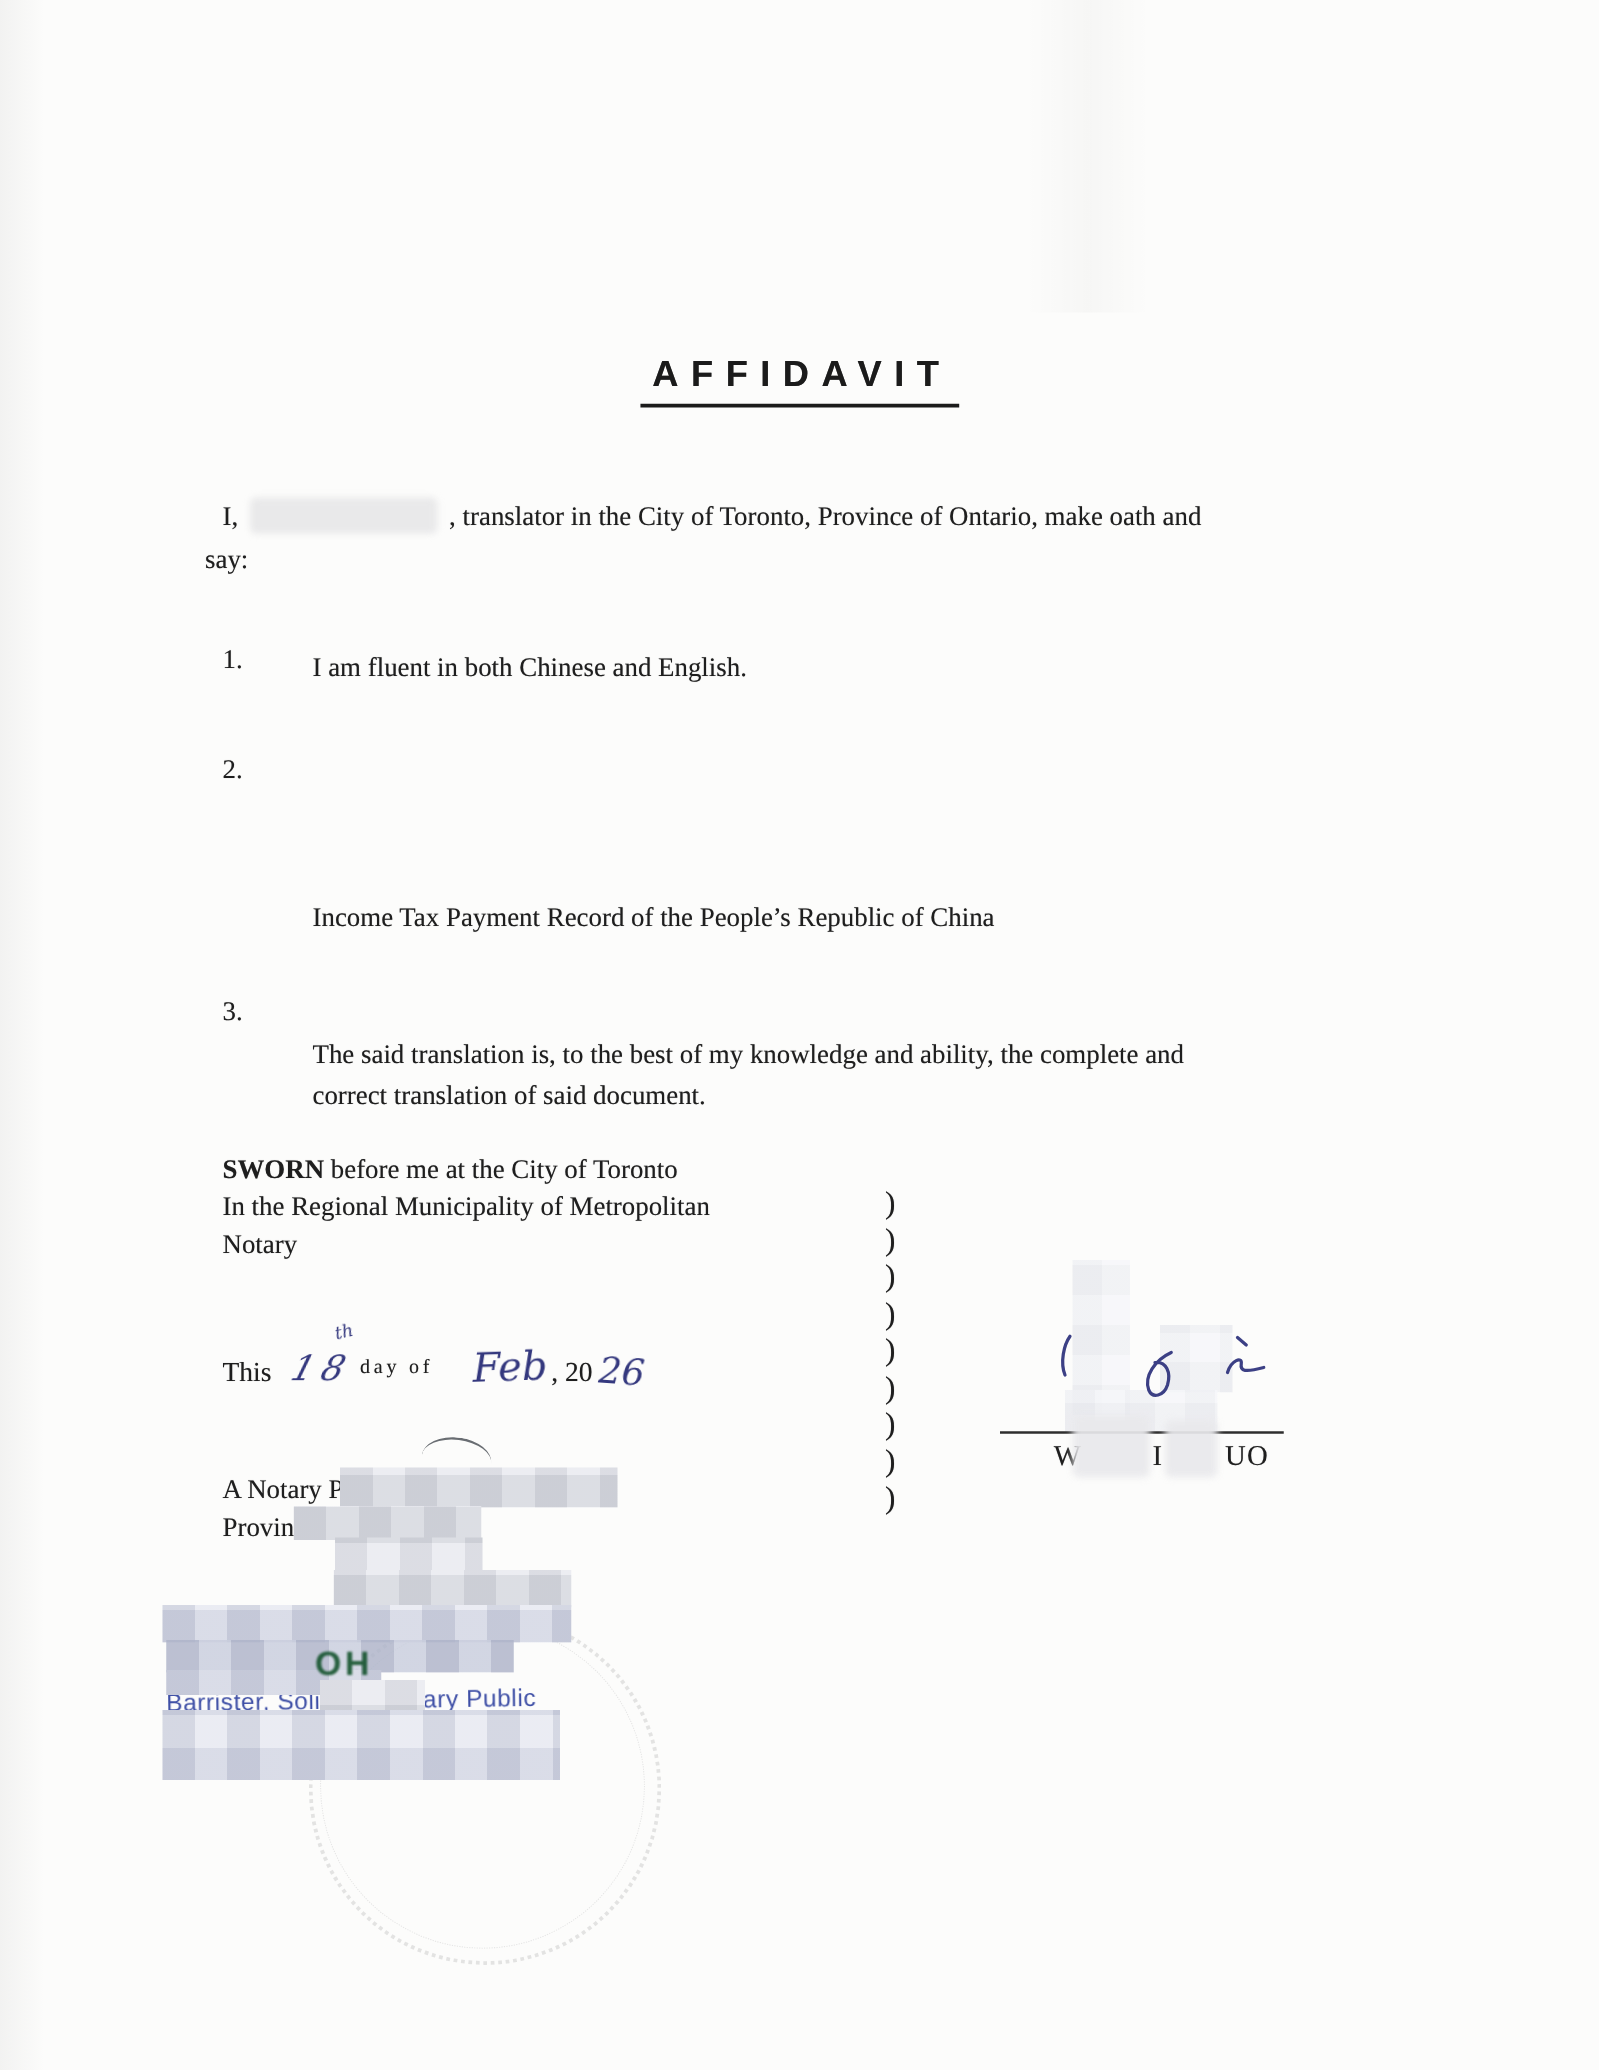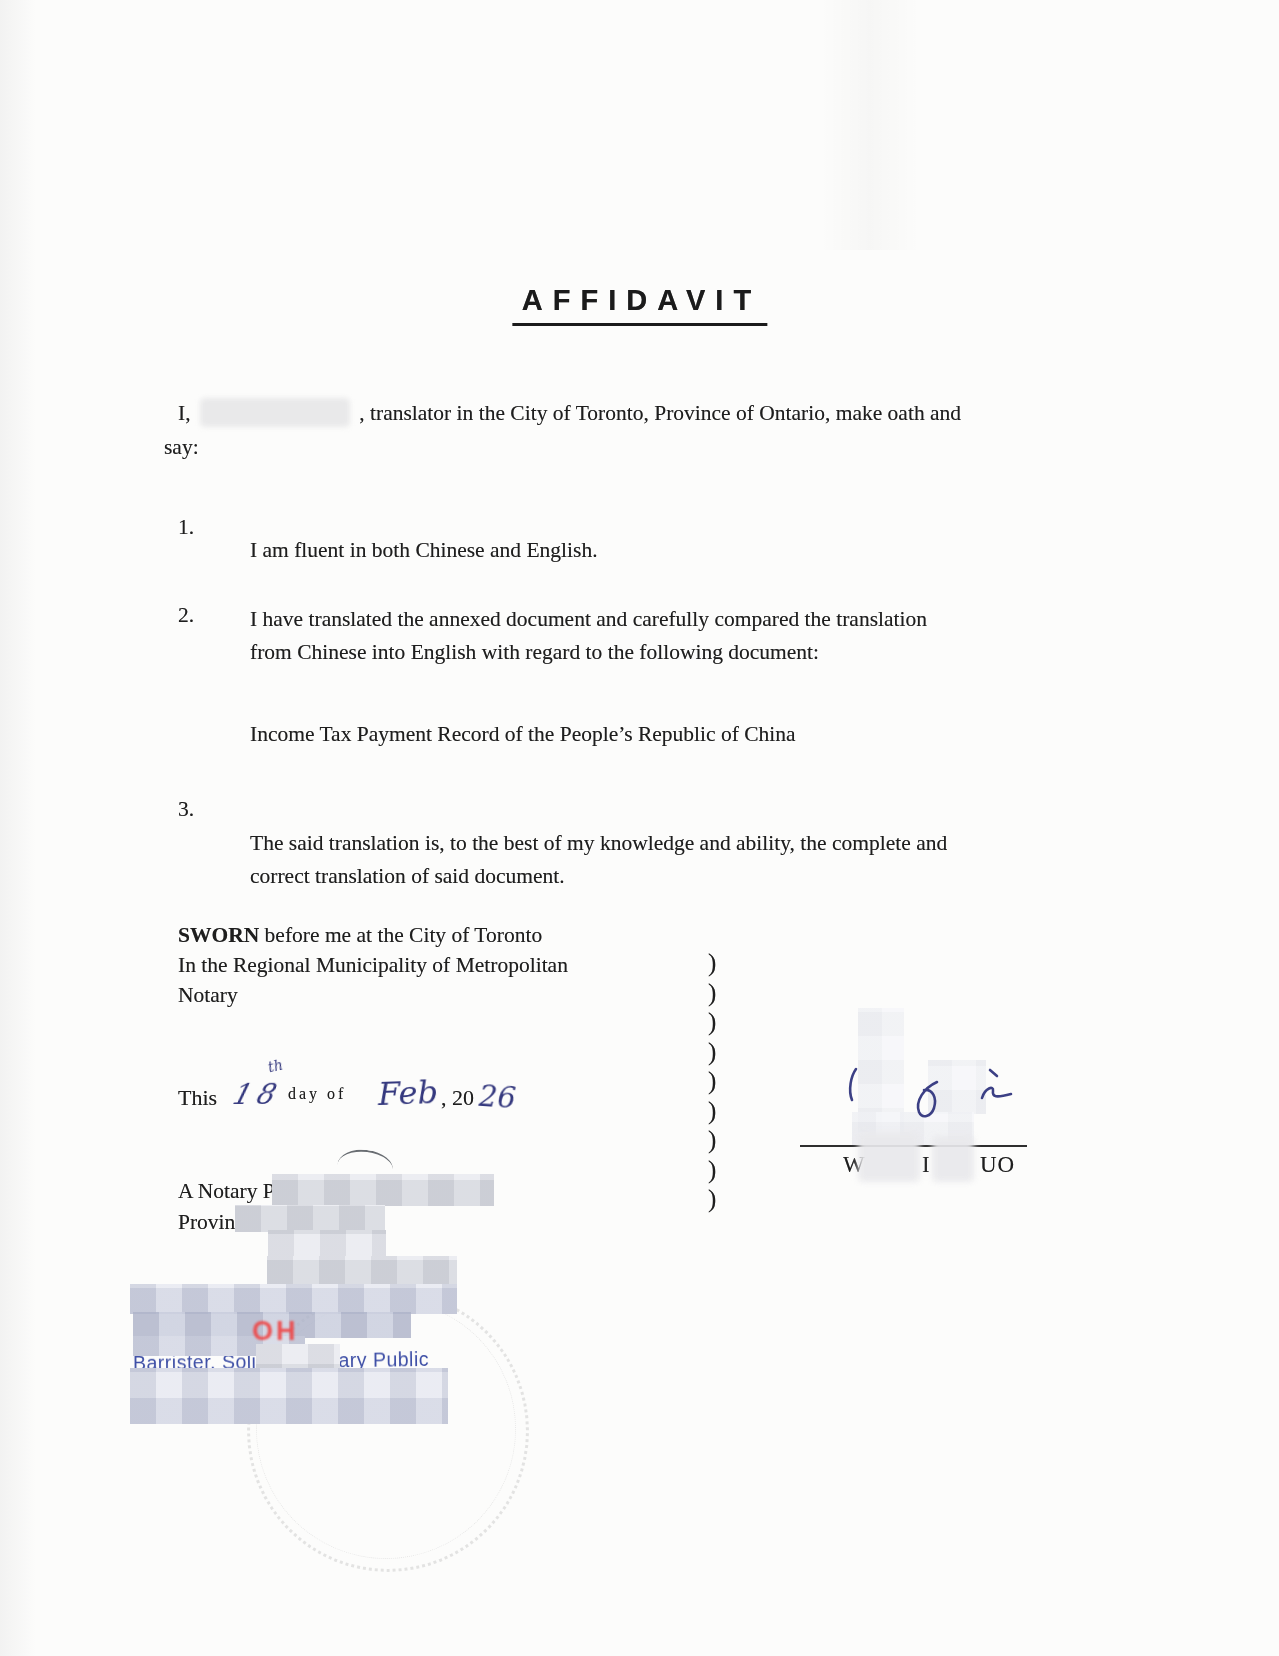--- a/index.html
+++ b/index.html
@@ -69,21 +69,21 @@
       repeating-linear-gradient(90deg,rgba(40,45,70,.03) 0 24px,rgba(255,255,255,.04) 24px 48px),
       repeating-linear-gradient(0deg,#eff0f4 0 24px,#f6f7fa 24px 48px);
   }
 
   .stamp-blue{
     font-family:"Liberation Sans","DejaVu Sans",sans-serif;
     color:#3e4fa6;filter:blur(.45px);
   }
   .fragment{
     font-family:"Liberation Sans","DejaVu Sans",sans-serif;font-weight:700;
-    color:#ef4444;font-size:27px;letter-spacing:3px;filter:blur(.9px);opacity:.9;z-index:6;
+    color:#14532d;font-size:27px;letter-spacing:3px;filter:blur(.9px);opacity:.9;z-index:6;
   }
   .titles-line{left:133px;top:1350px;font-size:19.5px;letter-spacing:.5px;
     transform:rotate(-.8deg);z-index:4;}
 
   .round-stamp{
     left:247px;top:1290px;width:276px;height:276px;border-radius:50%;
     border:3px dotted #d3d3d3;opacity:.6;z-index:1;
   }
   .round-stamp-inner{
     left:256px;top:1299px;width:258px;height:258px;border-radius:50%;
@@ -108,27 +108,23 @@
   <div class="abs serif body-text nowrap" style="left:178px;top:397px;">
     <span>I,</span>
     <span class="blurbox" style="width:150px;height:29px;margin:0 4px;"></span>
     <span>, translator in the City of Toronto, Province of Ontario, make oath and</span>
   </div>
 
   <div class="abs title">AFFIDAVIT</div>
   <div class="abs serif body-text" style="left:164px;top:431px;text-align:center;">say:</div>
 
   <div class="abs serif num-col" style="top:515px;">1.</div>
-  <div class="abs serif item-text nowrap" style="top:534px;">I am fluent in both Chinese and English.</div>
+  <div class="abs serif item-text nowrap" style="top:518px;">I am fluent in both Chinese and English.</div>
 
   <div class="abs serif num-col" style="top:603px;">2.</div>
-  <div class="abs serif item-text" style="top:603px;">
-    <div class="nowrap">I have translated the annexed document and carefully compared the translation</div>
-    <div class="nowrap">from Chinese into English with regard to the following document:</div>
-  </div>
 
   <div class="abs serif item-text nowrap" style="top:718px;">Income Tax Payment Record of the People’s Republic of China</div>
 
   <div class="abs serif num-col" style="top:797px;">3.</div>
   <div class="abs serif item-text" style="top:827px;">
     <div class="nowrap">The said translation is, to the best of my knowledge and ability, the complete and</div>
     <div class="nowrap">correct translation of said document.</div>
   </div>
 
   <div class="abs serif" style="left:178px;top:920px;font-size:21.5px;line-height:30px;width:500px;">

